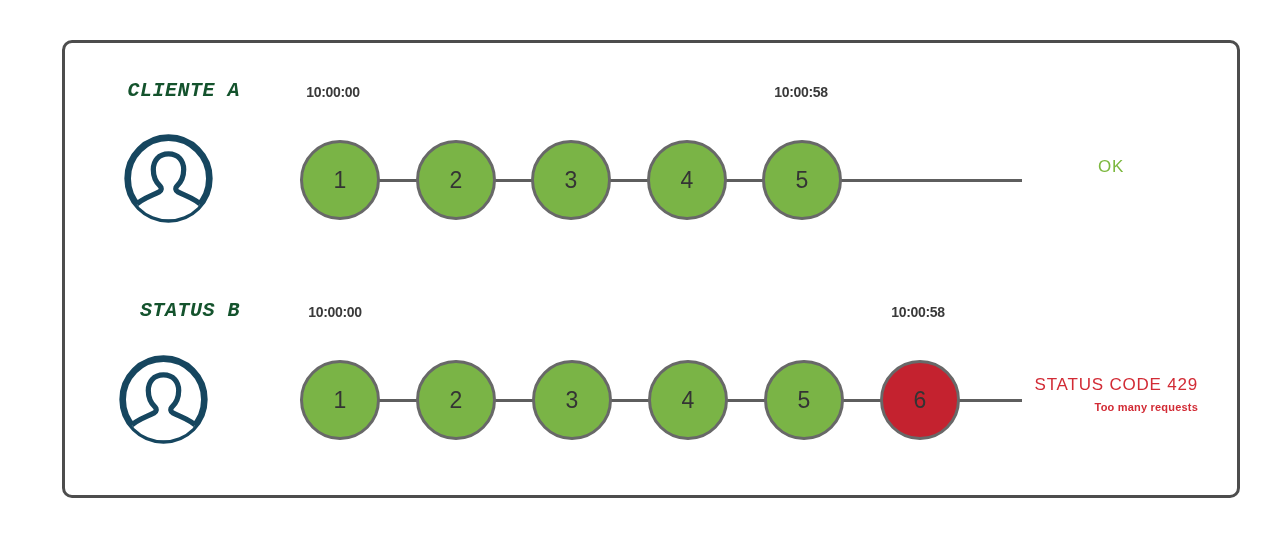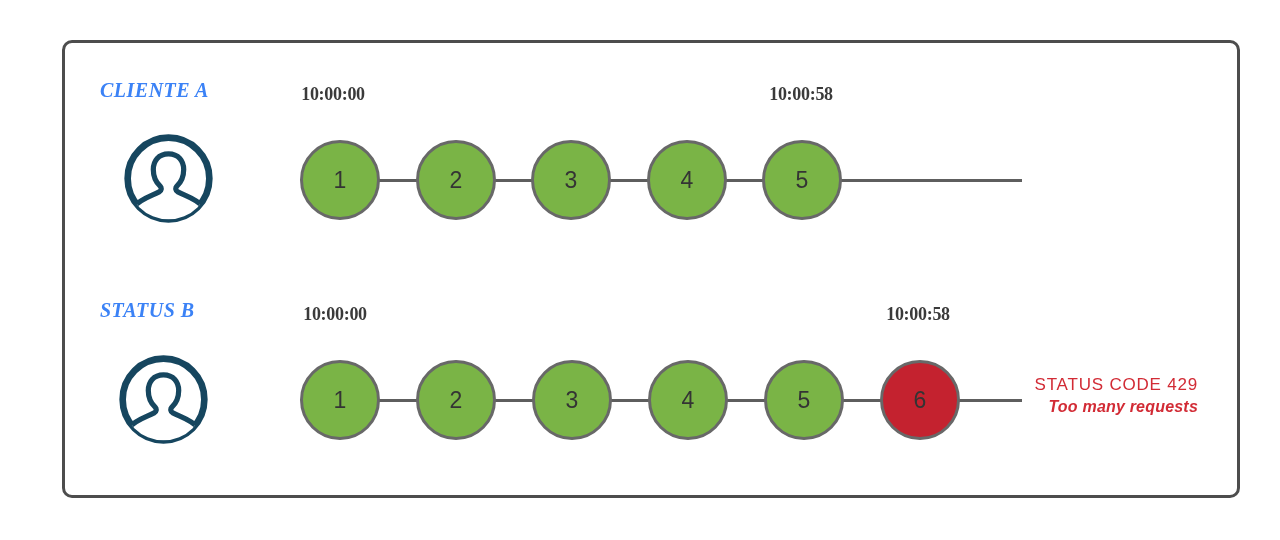--- a/index.html
+++ b/index.html
@@ -11,48 +11,47 @@
   .canvas{
     position:relative;width:1280px;height:540px;background:#ffffff;overflow:hidden;
     font-family:"Liberation Sans",sans-serif;
   }
   .frame{
     position:absolute;left:62px;top:40px;width:1178px;height:458px;
     border:3px solid var(--frame-border);border-radius:10px;background:#ffffff;
     box-sizing:border-box;
   }
   .client-label{
-    position:absolute;width:140px;text-align:left;
-    font-family:Liberation Serif, serif;font-style:italic;font-weight:700;
-    font-size:20px;letter-spacing:.5px;color:#3b82f6;white-space:nowrap;
+    position:absolute;width:140px;text-align:right;
+    font-family:Liberation Mono, monospace;font-style:italic;font-weight:700;
+    font-size:20px;letter-spacing:.5px;color:#14532d;white-space:nowrap;
   }
   .timestamp{
     position:absolute;width:92px;text-align:center;
-    font-weight:700;font-size:18px;letter-spacing:-.3px;color:var(--text-dark);
+    font-weight:700;font-size:14px;letter-spacing:-.3px;color:var(--text-dark);
     white-space:nowrap;
-    font-family:Liberation Serif, serif;
   }
   .avatar{position:absolute;width:95px;height:95px;}
   .avatar svg{width:100%;height:100%;display:block;}
   .track{position:absolute;height:3px;background:var(--line);}
   .circle{
     position:absolute;width:80px;height:80px;border-radius:50%;
     border:3.5px solid var(--circle-border);box-sizing:border-box;
     display:flex;align-items:center;justify-content:center;
   }
   .circle[data-state="ok"]{background:var(--green);}
   .circle[data-state="limited"]{background:var(--red);}
   .circle .num{font-size:23px;color:#343434;}
   .status{
     position:absolute;text-align:center;font-size:17px;letter-spacing:.8px;
     line-height:23px;white-space:nowrap;
   }
   .status.ok{color:var(--green-text);width:166px;}
   .status.err{color:var(--red-text);width:170px;line-height:22px;text-align:right;}
-  .status .msg-strong{font-weight:700;font-size:16px;letter-spacing:.2px;font-style:italic;}
+  .status .msg-strong{font-weight:700;font-size:11px;letter-spacing:.2px;}
 </style>
 </head>
 <body>
 
 <div class="canvas">
   <div class="frame"></div>
 
   <div>
     <div class="client-label" style="left:100px;top:79px">CLIENTE A</div>
     <div class="timestamp" style="left:287px;top:84px">10:00:00</div>
@@ -84,20 +83,21 @@
       <span class="num">3</span>
     </div>
     <div class="circle" style="left:647px;top:140px" data-state="ok">
       <span class="num">4</span>
     </div>
     <div class="circle" style="left:762px;top:140px" data-state="ok">
       <span class="num">5</span>
     </div>
 
     <div class="status ok" style="left:1028px;top:155px">
+      <div>OK</div>
     </div>
   </div>
 
   <div>
     <div class="client-label" style="left:100px;top:299px">STATUS B</div>
     <div class="timestamp" style="left:289px;top:304px">10:00:00</div>
     <div class="timestamp" style="left:872px;top:304px">10:00:58</div>
 
     <div class="avatar" style="left:116px;top:352px">
       <svg viewBox="0 0 100 100">

